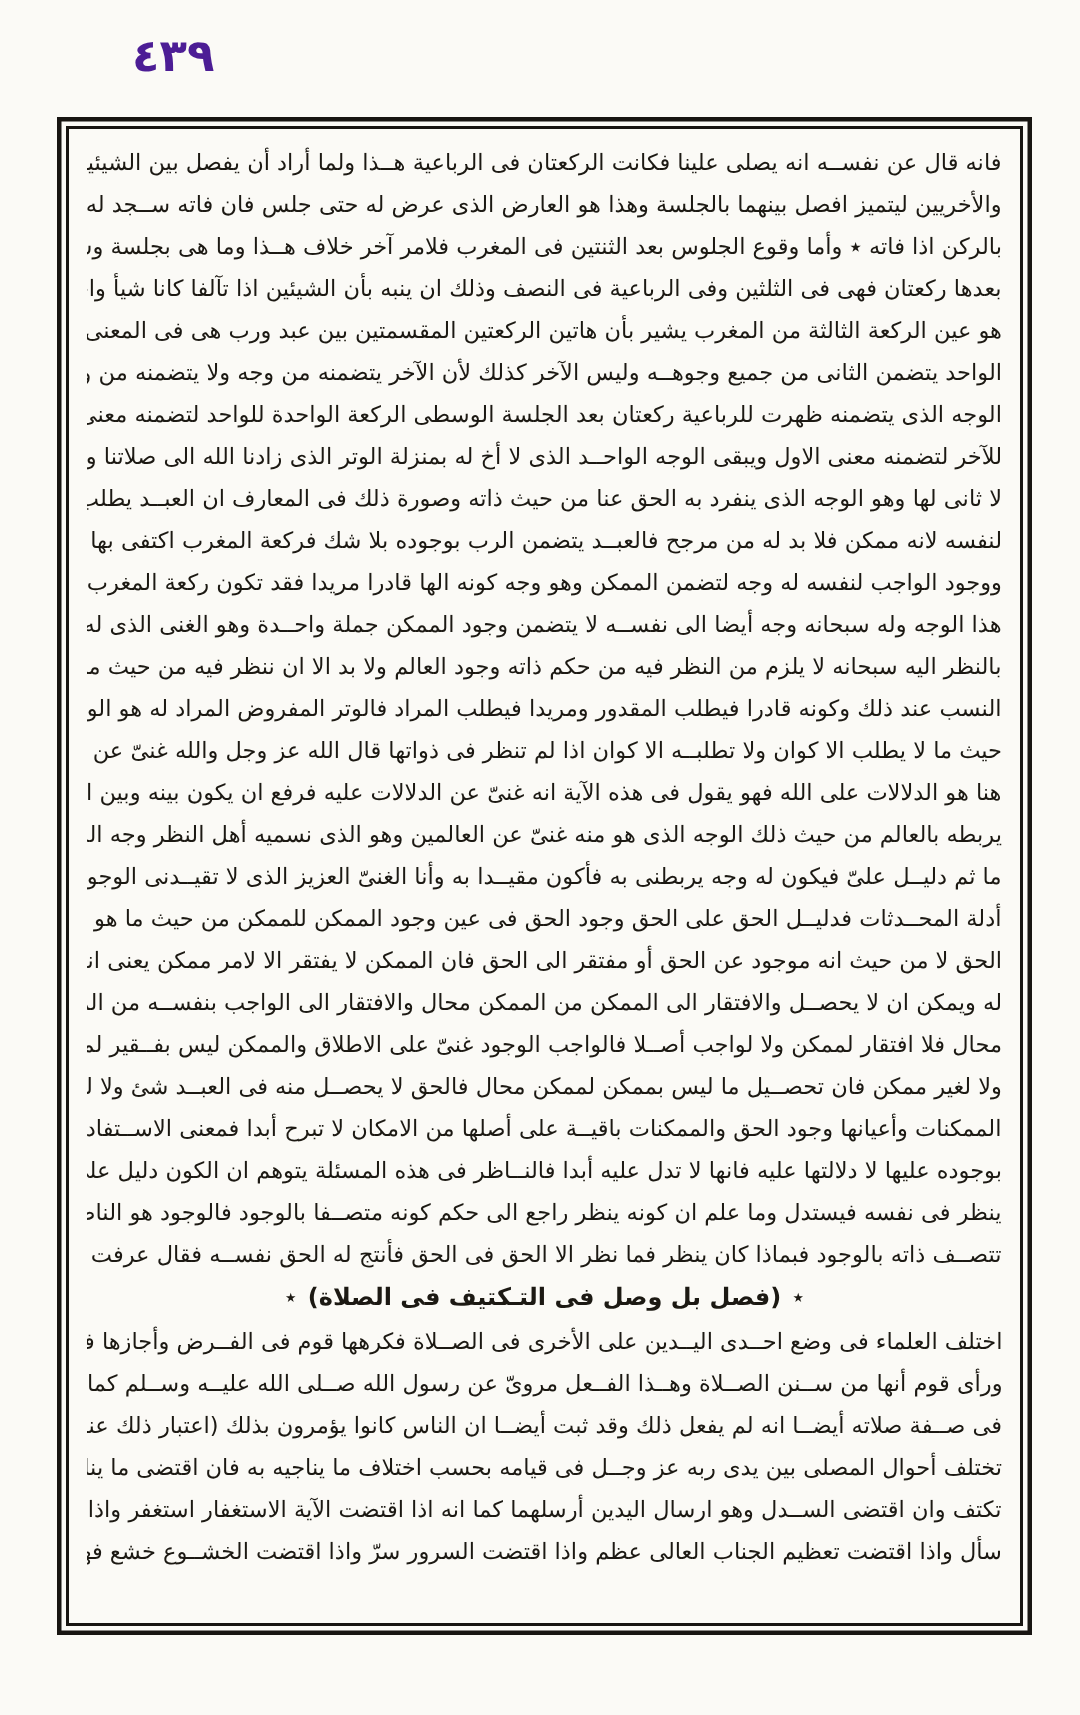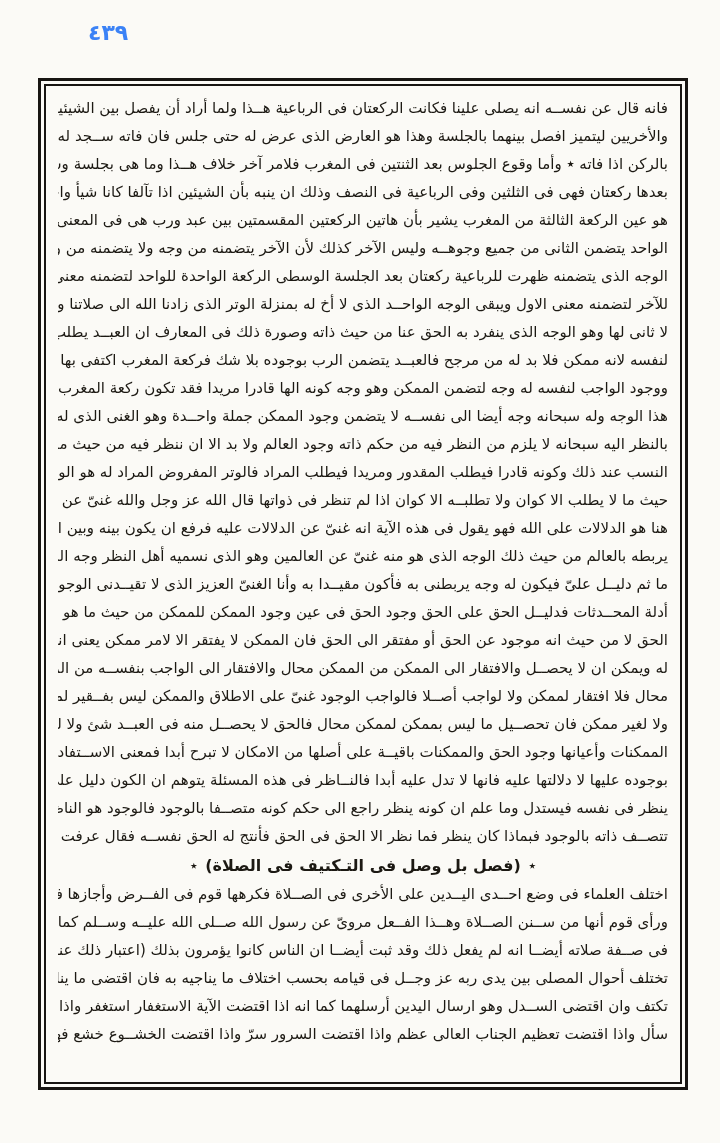--- a/index.html
+++ b/index.html
@@ -15,24 +15,24 @@
     position: relative;
     width: 720px;
     height: 1143px;
     direction: rtl;
     color: #1c1913;
   }
   .page-number {
     position: absolute;
     top: 20px;
     left: 88px;
-    font-size: 22px;
+    font-size: 30px;
     font-weight: bold;
     letter-spacing: 1px;
-    color: #3b82f6;
+    color: #4c1d95;
     direction: rtl;
   }
   .frame {
     position: absolute;
     top: 78px;
     left: 38px;
     width: 650px;
     height: 1012px;
     border: 3px solid #181512;
     box-sizing: border-box;

